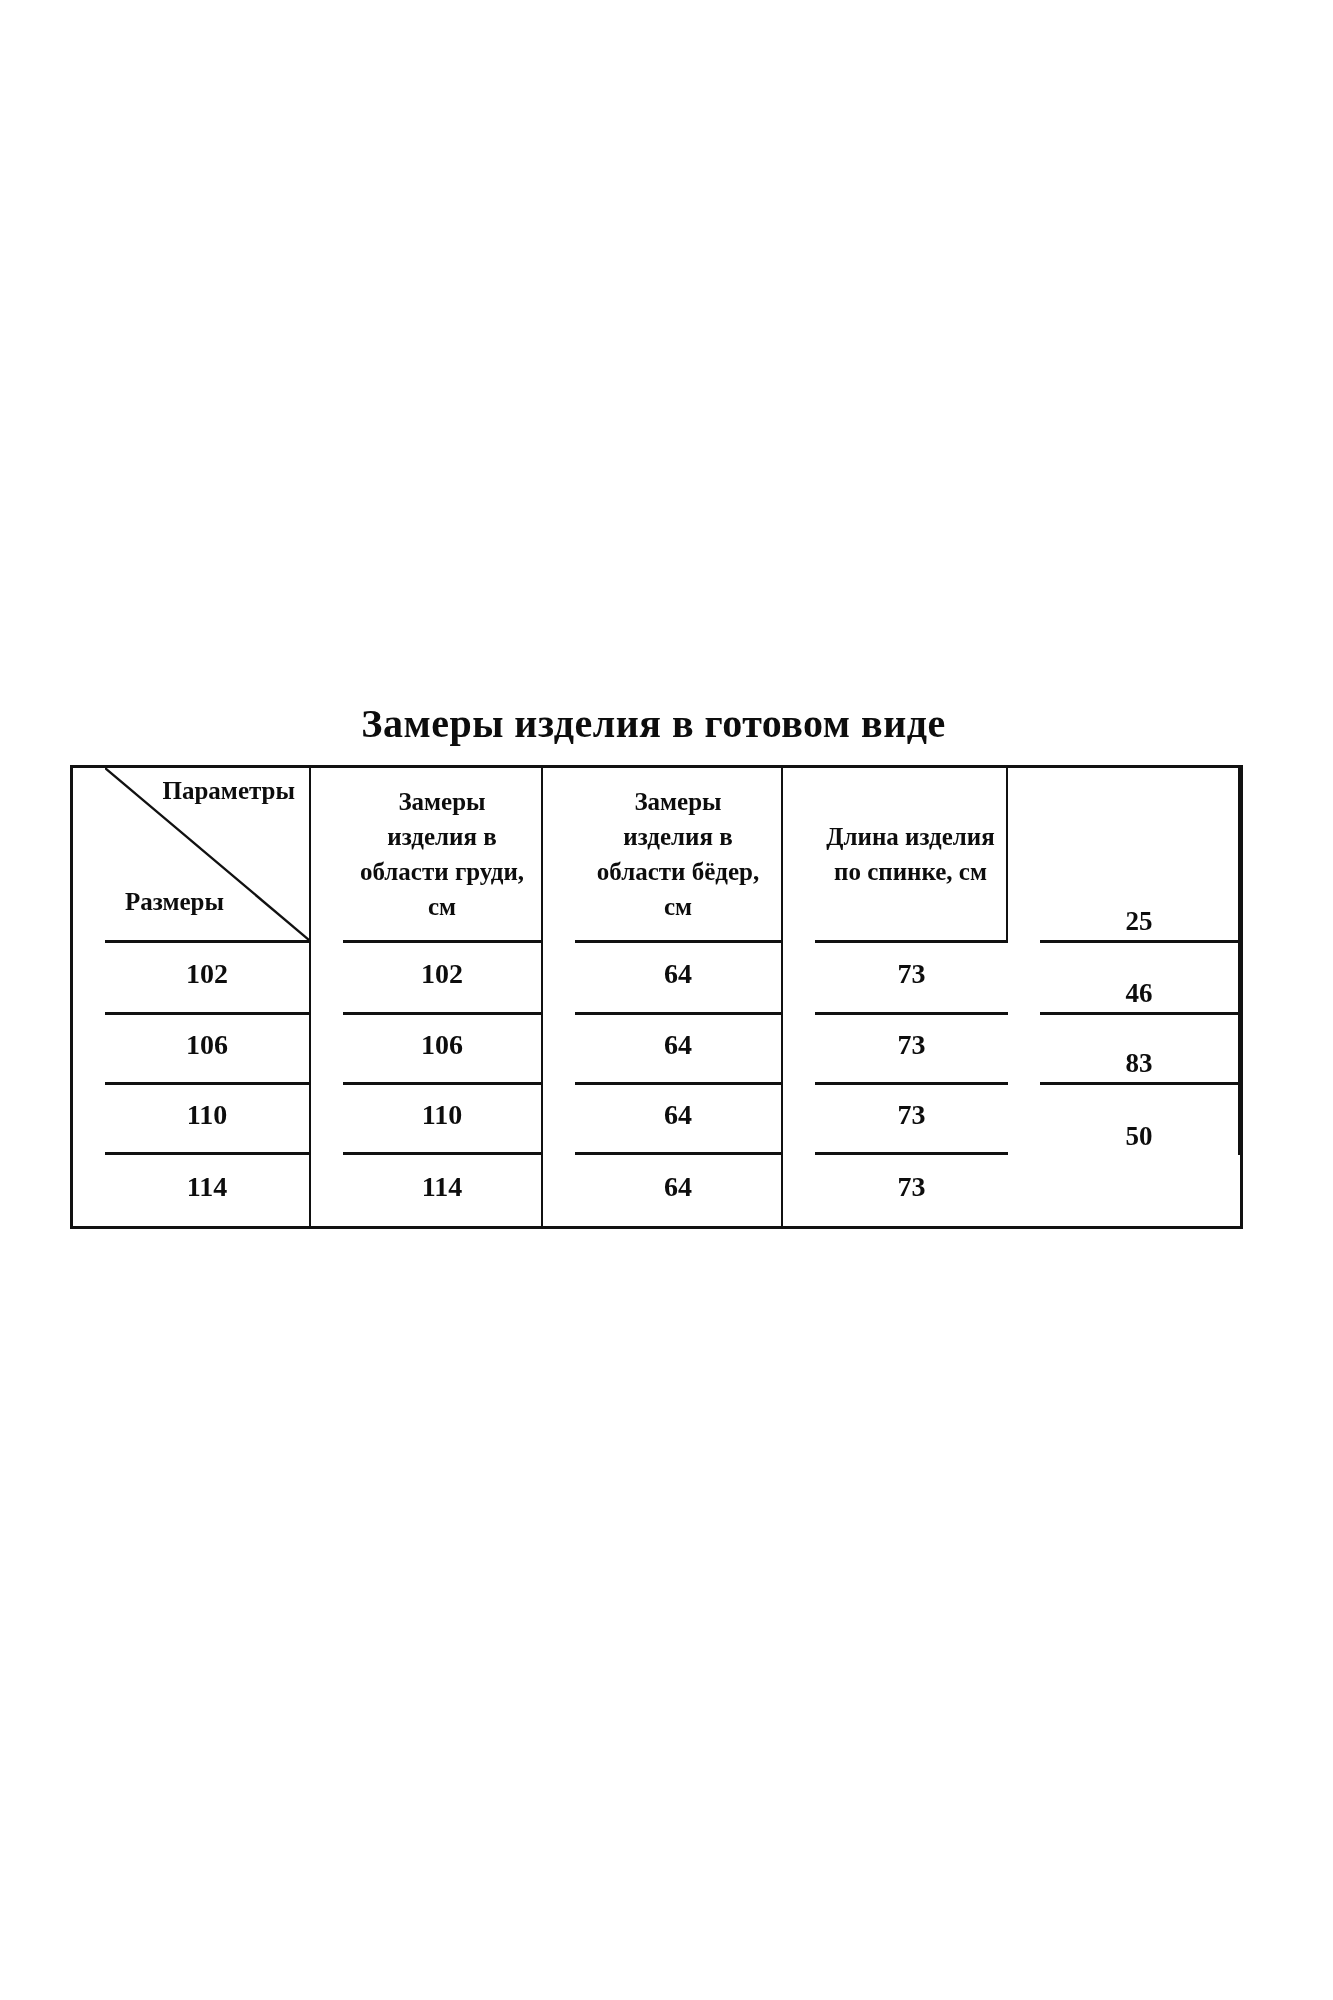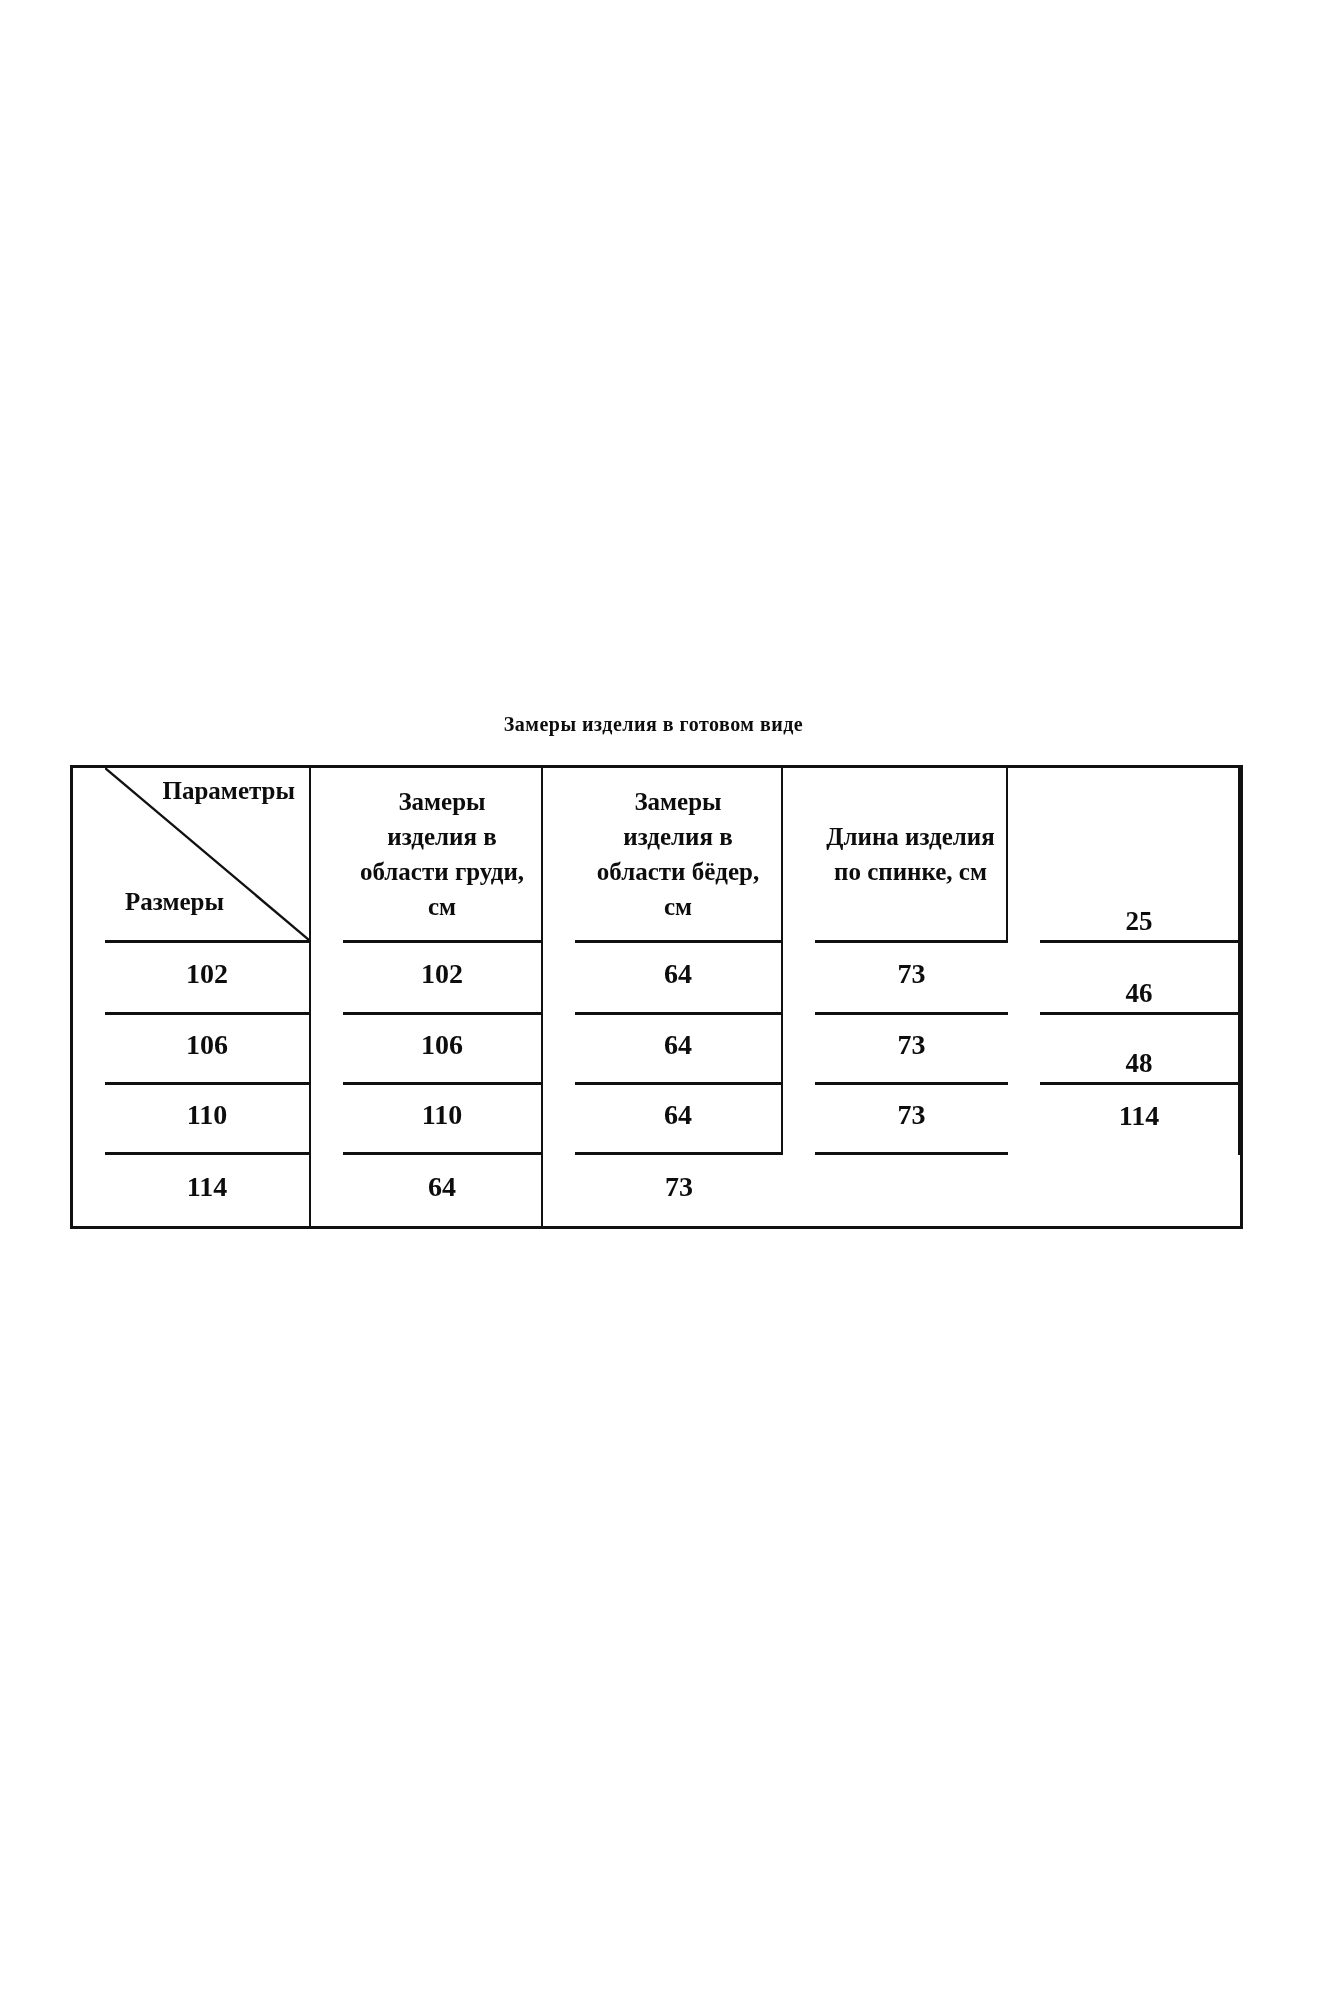--- a/index.html
+++ b/index.html
@@ -5,21 +5,21 @@
   html,body { margin:0; padding:0; }
   body {
     width:1333px; height:2000px; position:relative;
     background:#ffffff; overflow:hidden;
     font-family:"Liberation Serif","DejaVu Serif",serif;
     color:#0d0d0d;
   }
   .title {
     position:absolute; left:70px; top:702px; width:1167px;
     margin:0; text-align:center;
-    font-size:20px; font-weight:bold; line-height:44px;
+    font-size:40px; font-weight:bold; line-height:44px;
     letter-spacing:0.5px;
   }
   .size-table {
     position:absolute; left:70px; top:765px;
     border:3px solid #111;
     display:grid;
     grid-template-columns:238px 232px 240px 225px 232px;
     grid-template-rows:175px 72px 70px 70px 71px;
     background:#fff;
   }
@@ -88,24 +88,25 @@
   <div class="cell value-cell">102</div>
   <div class="cell value-cell">64</div>
   <div class="cell value-cell last-col">73</div>
 
   <div class="cell size-cell">46</div>
   <div class="cell value-cell">106</div>
   <div class="cell value-cell">106</div>
   <div class="cell value-cell">64</div>
   <div class="cell value-cell last-col">73</div>
 
-  <div class="cell size-cell">48</div>
+  <div class="cell size-cell">83</div>
   <div class="cell value-cell">110</div>
   <div class="cell value-cell">110</div>
   <div class="cell value-cell">64</div>
   <div class="cell value-cell last-col">73</div>
 
+  <div class="cell size-cell last-row">50</div>
   <div class="cell value-cell last-row">114</div>
   <div class="cell value-cell last-row">114</div>
   <div class="cell value-cell last-row">64</div>
   <div class="cell value-cell last-row last-col">73</div>
 
 </div>
 
 </body></html>

